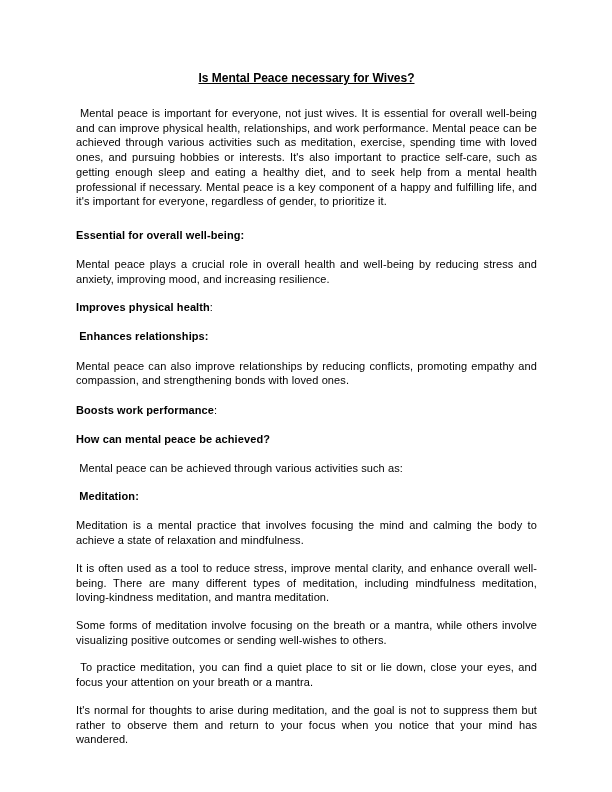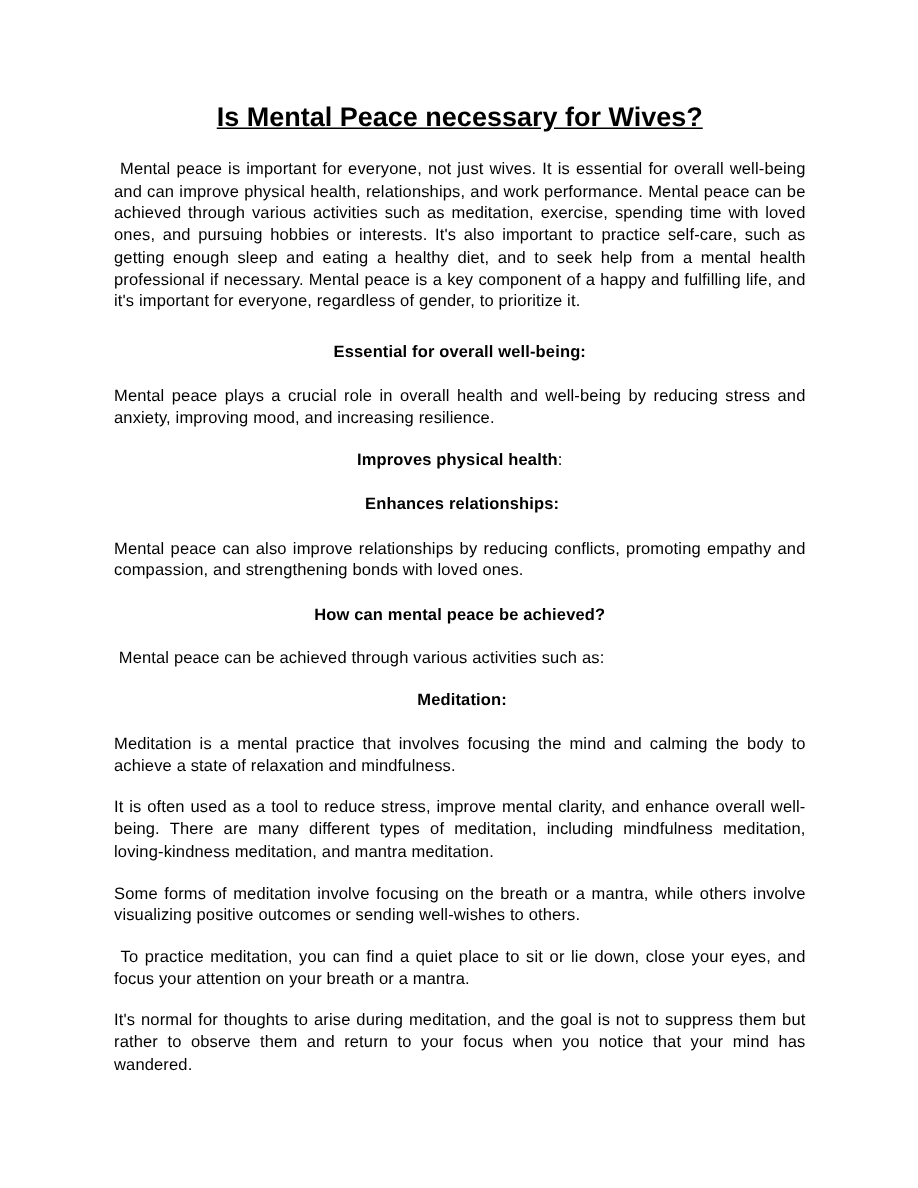--- a/index.html
+++ b/index.html
@@ -7,55 +7,56 @@
     position:relative;
     width:612px;height:792px;
     background:#ffffff;
     box-sizing:border-box;
     padding:68px 62px 0 63px;
     font-family:"Liberation Sans","DejaVu Sans",sans-serif;
     color:#000000;
     overflow:hidden;
   }
   .doc-title{
-    font-size:18px;
+    font-size:12px;
     line-height:20px;
     font-weight:700;
     text-decoration:underline;
     text-align:center;
     margin:0 0 18px 0;
   }
   .block{
     font-size:11px;
     line-height:14.7px;
     margin:13px;
     text-align:justify;
     white-space:pre-wrap;
     letter-spacing:0.1px;
   }
   .block.h{
     font-weight:700;
-    text-align:center;
+    text-align:left;
   }
   .block.h .tail{font-weight:400;}
   .block.gap{margin-bottom:14.7px;}
   .block.gap-first{margin-bottom:19px;}
 </style>
 </head>
 <body>
 
 <div class="page">
   <p class="doc-title">Is Mental Peace necessary for Wives?</p>
   <div>
       <p class="block gap-first"> Mental peace is important for everyone, not just wives. It is essential for overall well-being and can improve physical health, relationships, and work performance. Mental peace can be achieved through various activities such as meditation, exercise, spending time with loved ones, and pursuing hobbies or interests. It's also important to practice self-care, such as getting enough sleep and eating a healthy diet, and to seek help from a mental health professional if necessary. Mental peace is a key component of a happy and fulfilling life, and it's important for everyone, regardless of gender, to prioritize it.</p>
       <p class="block h gap"><span>Essential for overall well-being:</span></p>
       <p class="block">Mental peace plays a crucial role in overall health and well-being by reducing stress and anxiety, improving mood, and increasing resilience.</p>
       <p class="block h gap"><span>Improves physical health</span><span class="tail">:</span></p>
       <p class="block h gap"><span> Enhances relationships:</span></p>
       <p class="block gap">Mental peace can also improve relationships by reducing conflicts, promoting empathy and compassion, and strengthening bonds with loved ones.</p>
+      <p class="block h gap"><span>Boosts work performance</span><span class="tail">:</span></p>
       <p class="block h gap"><span>How can mental peace be achieved?</span></p>
       <p class="block"> Mental peace can be achieved through various activities such as:</p>
       <p class="block h gap"><span> Meditation:</span></p>
       <p class="block">Meditation is a mental practice that involves focusing the mind and calming the body to achieve a state of relaxation and mindfulness.</p>
       <p class="block">It is often used as a tool to reduce stress, improve mental clarity, and enhance overall well-being. There are many different types of meditation, including mindfulness meditation, loving-kindness meditation, and mantra meditation.</p>
       <p class="block">Some forms of meditation involve focusing on the breath or a mantra, while others involve visualizing positive outcomes or sending well-wishes to others.</p>
       <p class="block"> To practice meditation, you can find a quiet place to sit or lie down, close your eyes, and focus your attention on your breath or a mantra.</p>
       <p class="block">It's normal for thoughts to arise during meditation, and the goal is not to suppress them but rather to observe them and return to your focus when you notice that your mind has wandered.</p>
     </div>
 </div>

